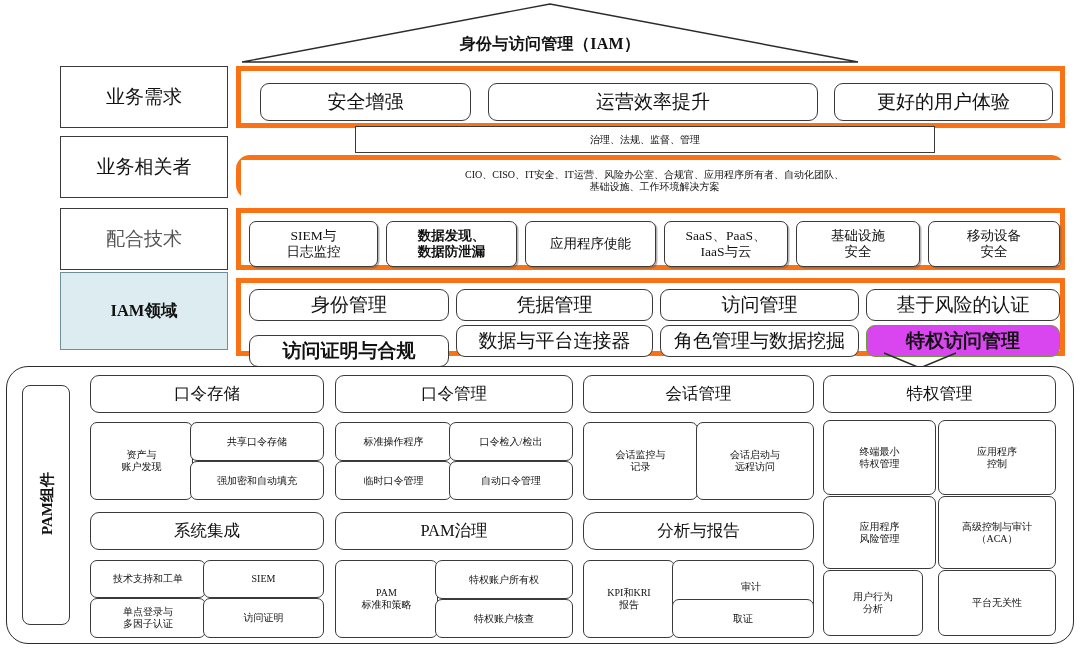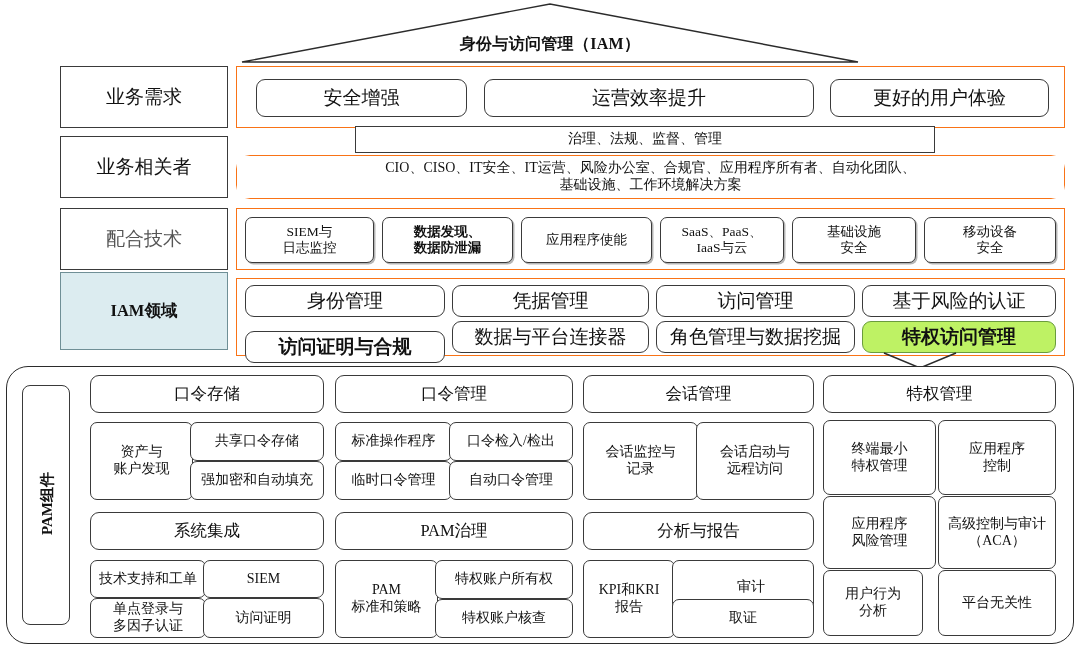--- a/index.html
+++ b/index.html
@@ -18,35 +18,35 @@
     display:flex;align-items:center;justify-content:center;
     text-align:center;line-height:1.18;
     white-space:pre-line;
   }
   .rnd{border-radius:9px;}
   .rnd-s{border-radius:7px;}
   .sq{border-radius:0;}
   .shadow{box-shadow:1.5px 1.5px 0 rgba(90,90,90,.45);}
 
   .t13{font-size:13.5px;}
-  .t14{font-size:14px;}
+  .t14{font-size:10px;}
   .t15{font-size:19px;}
   .t16{font-size:16.5px;}
   .b{font-weight:bold;}
 
   
   #roof{position:absolute;left:240px;top:2px;width:620px;height:62px;}
   #roof-title{
     position:absolute;left:240px;top:33px;width:620px;height:22px;
     display:flex;align-items:center;justify-content:center;
     font-size:16px;font-weight:bold;letter-spacing:.3px;
   }
 
   
-  .rowbox{left:236px;width:829px;border:1px solid #f97316;background:#fff;
+  .rowbox{left:236px;width:829px;border:5px solid #f97316;background:#fff;
           position:absolute;box-sizing:border-box;}
 
   
   #pam-outer{
     position:absolute;left:6px;top:366px;width:1068px;height:278px;
     border:1.6px solid #2b2b2b;border-radius:22px;background:#ffffff;
     box-sizing:border-box;
   }
   #pam-side{
     position:absolute;left:22px;top:385px;width:48px;height:240px;
@@ -109,21 +109,21 @@
   <div class="rowbox" style="top:278px;height:78px;">
 
     <div class="bx rnd t15" style="left:8px;top:6px;width:200px;height:32px;">身份管理</div>
     <div class="bx rnd t15" style="left:215px;top:6px;width:197px;height:32px;">凭据管理</div>
     <div class="bx rnd t15" style="left:419px;top:6px;width:199px;height:32px;">访问管理</div>
     <div class="bx rnd t15" style="left:625px;top:6px;width:194px;height:32px;">基于风险的认证</div>
 
     <div class="bx rnd t15 b" style="left:8px;top:52px;width:200px;height:32px;">访问证明与合规</div>
     <div class="bx rnd t15" style="left:215px;top:42px;width:197px;height:32px;">数据与平台连接器</div>
     <div class="bx rnd t15" style="left:419px;top:42px;width:199px;height:32px;">角色管理与数据挖掘</div>
-    <div class="bx rnd t15 b" style="left:625px;top:42px;width:194px;height:32px;background:#bef264;border-color:#6a9c3d;">特权访问管理</div>
+    <div class="bx rnd t15 b" style="left:625px;top:42px;width:194px;height:32px;background:#d946ef;border-color:#6a9c3d;">特权访问管理</div>
   </div>
 
   <svg id="chev" viewBox="0 0 80 18">
     <polyline points="4,1 40,16 76,1" fill="none" stroke="#2b2b2b" stroke-width="1.6"></polyline>
   </svg>
 
   <div id="pam-outer"></div>
   <div id="pam-side">
     <div id="pam-side-label">PAM组件</div>
   </div>
@@ -165,19 +165,19 @@
   <div class="bx rnd-s t14" style="left:90px;top:598px;width:116px;height:40px;">单点登录与
 多因子认证</div>
   <div class="bx rnd-s t14" style="left:203px;top:598px;width:121px;height:40px;">访问证明</div>
 
   <div class="bx rnd t16" style="left:335px;top:512px;width:238px;height:38px;">PAM治理</div>
   <div class="bx rnd-s t14" style="left:335px;top:560px;width:103px;height:78px;">PAM
 标准和策略</div>
   <div class="bx rnd-s t14" style="left:435px;top:560px;width:138px;height:39px;">特权账户所有权</div>
   <div class="bx rnd-s t14" style="left:435px;top:599px;width:138px;height:39px;">特权账户核查</div>
 
-  <div class="bx rnd t16" style="left:583px;top:512px;width:231px;height:38px;">分析与报告</div>
+  <div class="bx rnd t16" style="left:583px;top:512px;width:231px;height:38px;border-radius:13px;">分析与报告</div>
   <div class="bx rnd-s t14" style="left:583px;top:560px;width:92px;height:78px;">KPI和KRI
 报告</div>
   <div class="bx rnd-s t14" style="left:672px;top:560px;width:142px;height:54px;padding-left:16px;">审计</div>
   <div class="bx rnd-s t14" style="left:672px;top:599px;width:142px;height:39px;">取证</div>
 
 </div>
 
 </body></html>

